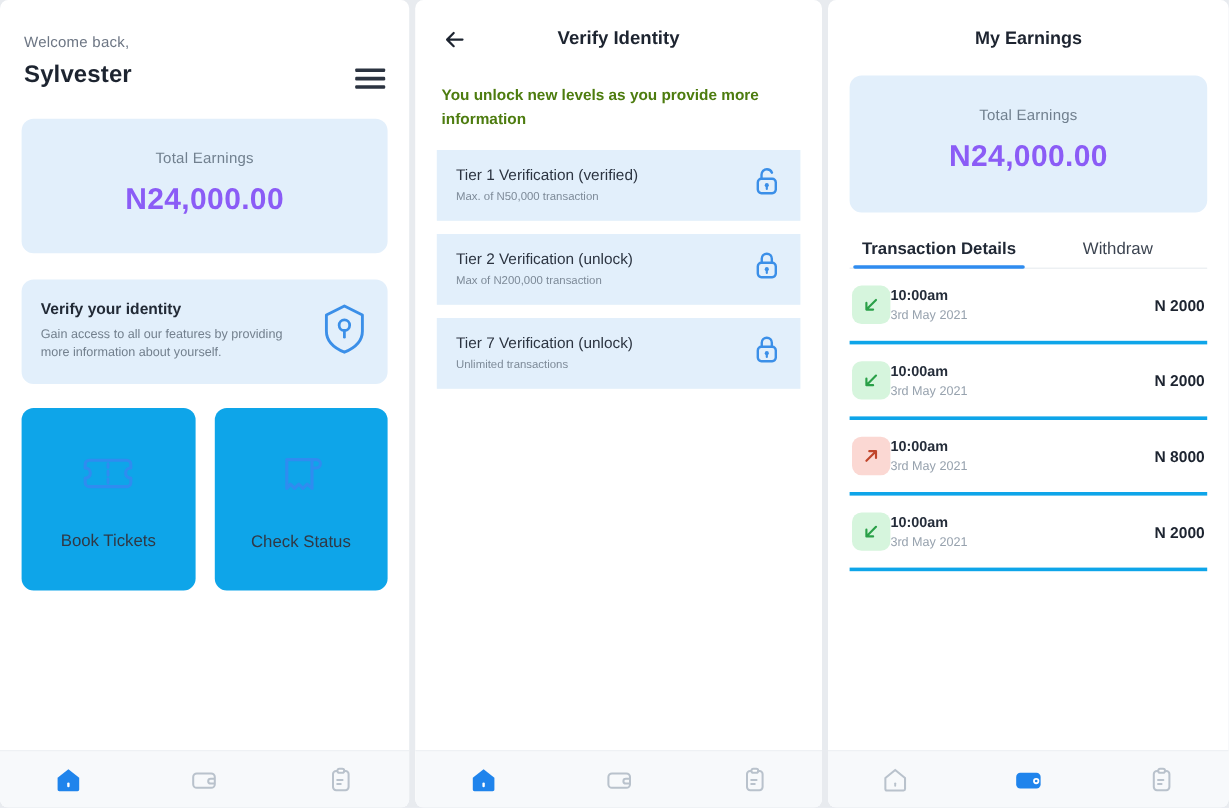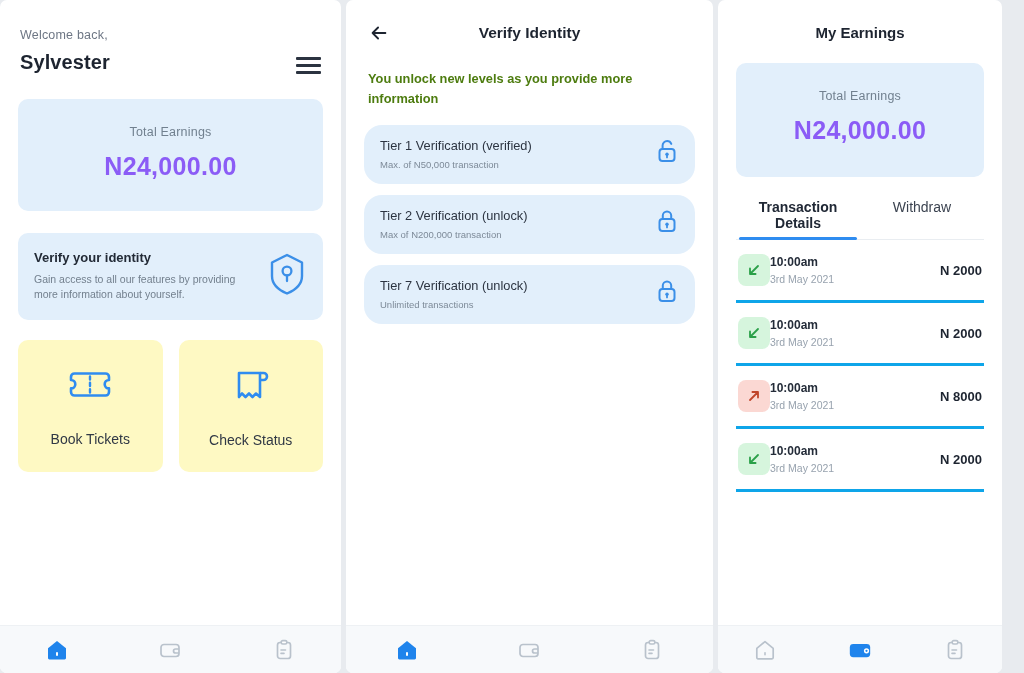--- a/index.html
+++ b/index.html
@@ -22,22 +22,22 @@
   }
   .phone {
     position: relative;
     background: #ffffff;
     border-radius: 7px;
     display: flex;
     flex-direction: column;
     overflow: hidden;
   }
   .phone-1 { width: 341px; }
-  .phone-2 { width: 367px; }
-  .phone-3 { width: 284px; }
+  .phone-2 { width: 339px; }
+  .phone-3 { width: 334px; }
 
   .content {
     flex: 1 1 auto;
     overflow: hidden;
     position: relative;
   }
 
   
   .bottom-nav {
     height: 47px;
@@ -134,23 +134,23 @@
     max-width: 205px;
   }
 
   .quick-row {
     display: flex;
     gap: 16px;
     margin: 20px 18px 0 18px;
   }
   .quick-card {
     flex: 1;
-    background: #fef9c3;
+    background: #0ea5e9;
     border-radius: 10px;
-    height: 132px;
+    height: 152px;
     display: flex;
     flex-direction: column;
     align-items: center;
     justify-content: center;
     gap: 20px;
     cursor: pointer;
   }
   .quick-label {
     font-size: 14px;
     color: #303845;
@@ -186,24 +186,24 @@
     line-height: 1.55;
   }
   .tier-list {
     margin: 16px 18px 0 18px;
     display: flex;
     flex-direction: column;
     gap: 11px;
   }
   .tier-row {
     background: #e2effb;
-    border-radius: 18px;
+    border-radius: 0;
     padding: 13px 16px 14px 16px;
     display: flex;
-    align-items: flex-start;
+    align-items: center;
     justify-content: space-between;
     cursor: pointer;
   }
   .tier-title {
     font-size: 12.8px;
     color: #2c3441;
     margin-bottom: 6px;
   }
   .tier-sub {
     font-size: 9.5px;

